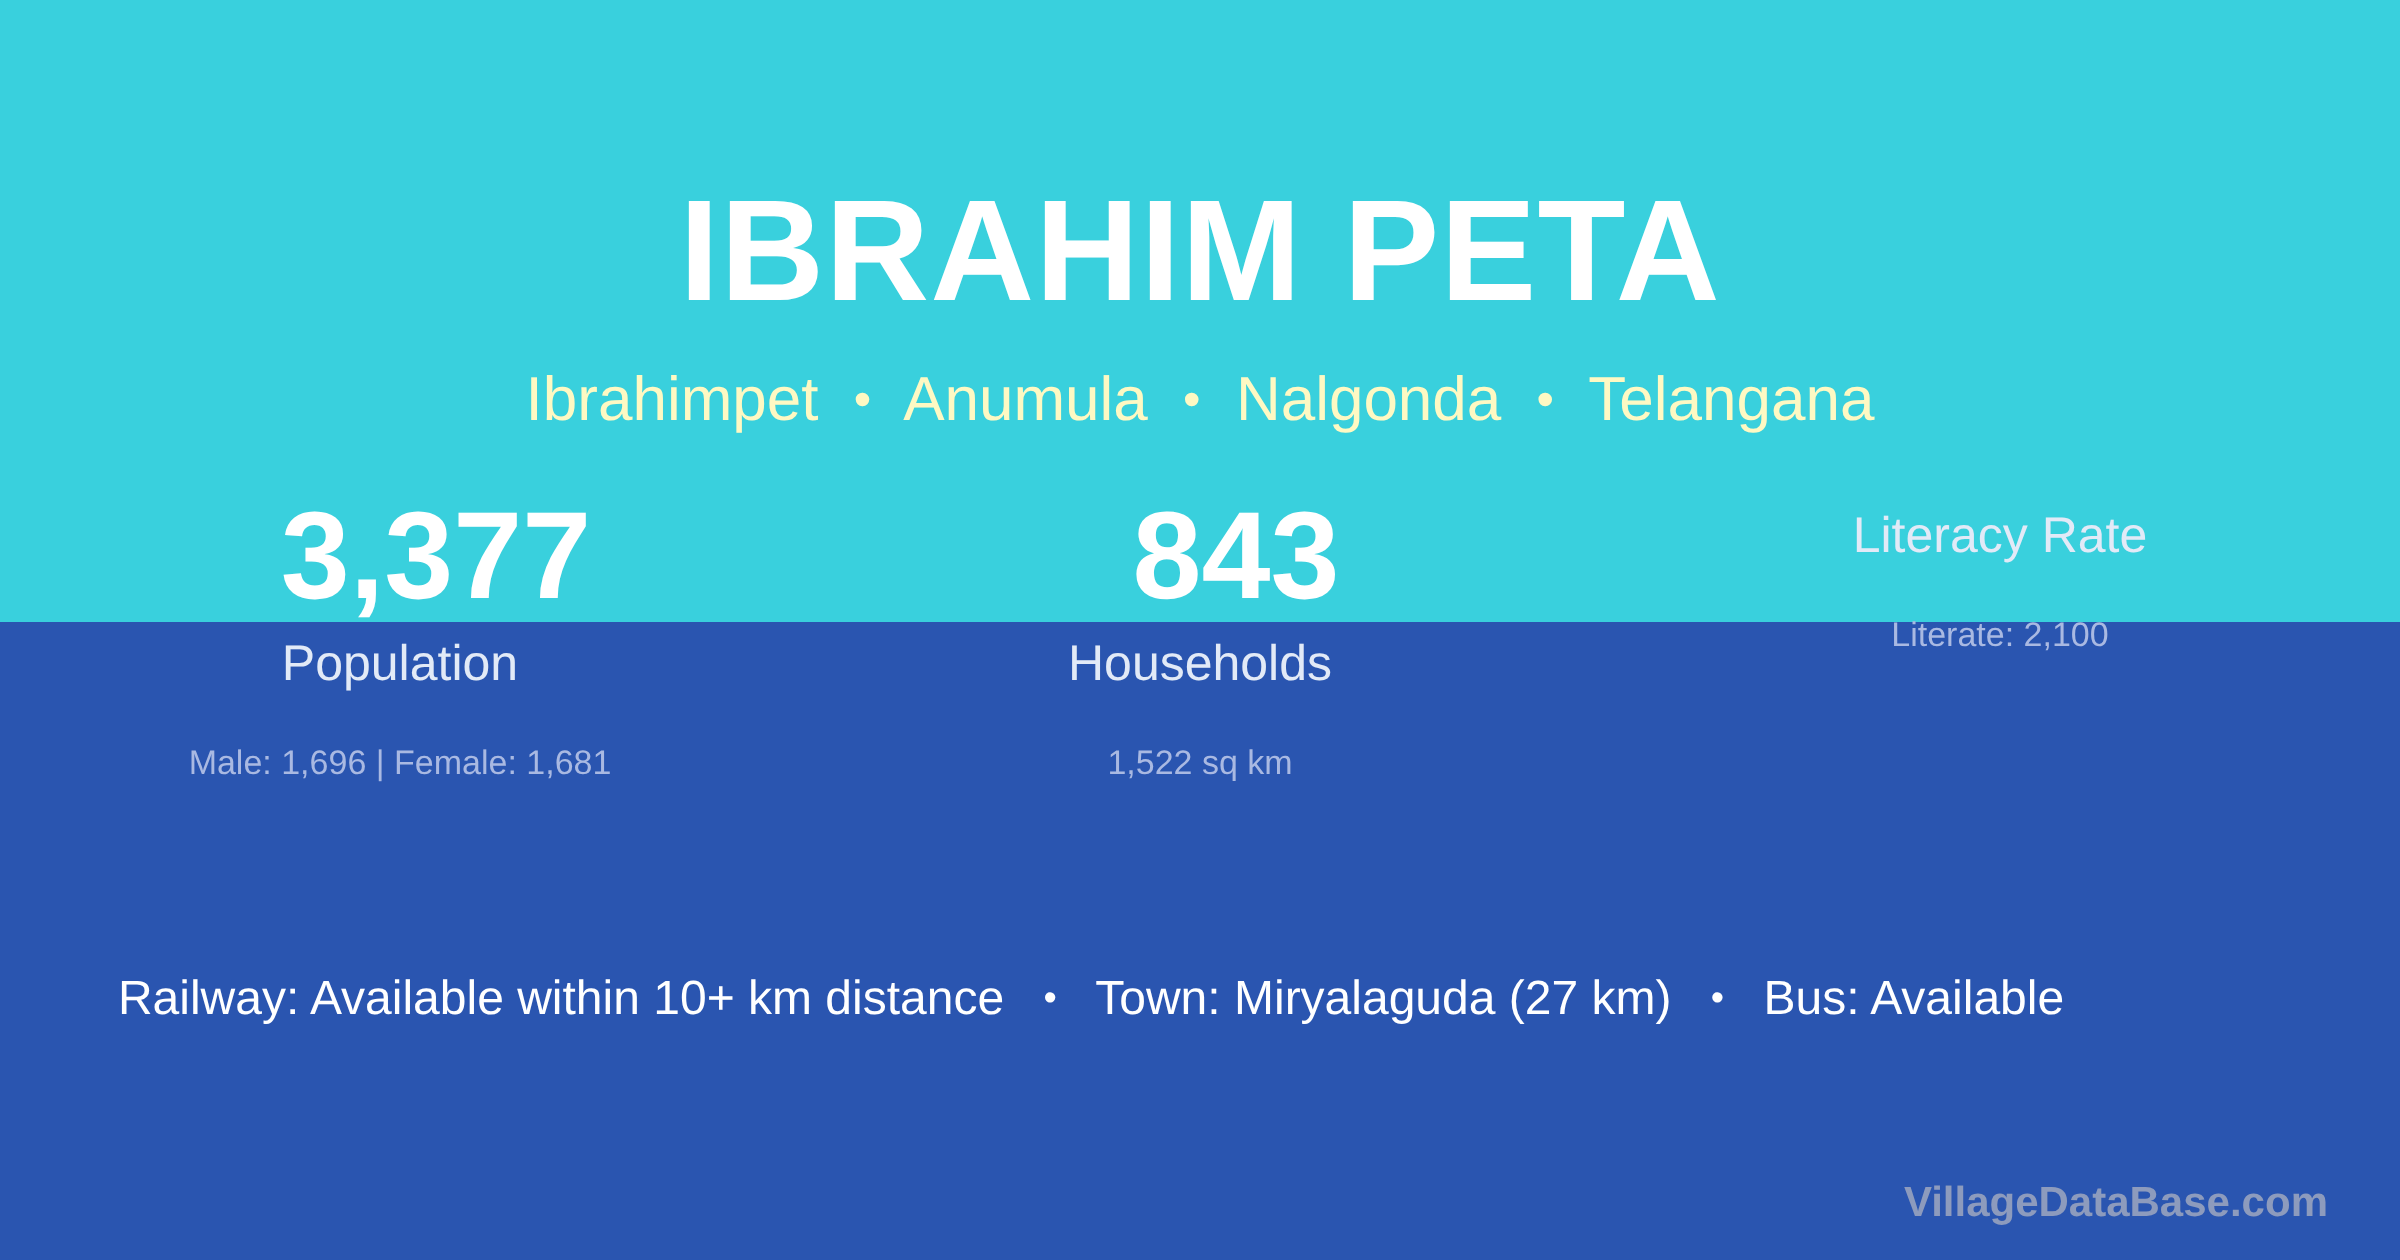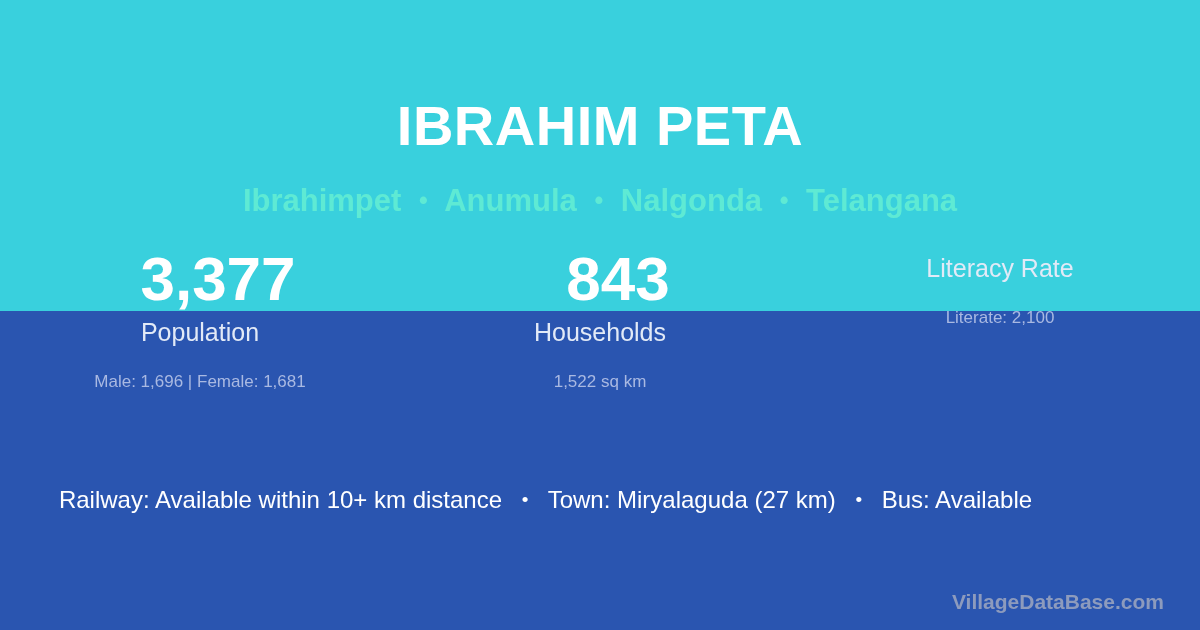--- a/index.html
+++ b/index.html
@@ -32,39 +32,39 @@
     background: #39d0dd;
   }
 
   
   .title {
     position: absolute;
     left: 0;
     top: 78px;
     width: 1200px;
     text-align: center;
-    font-size: 56px;
+    font-size: 72px;
     line-height: 96px;
     font-weight: 700;
     color: #ffffff;
     letter-spacing: 0.5px;
     white-space: nowrap;
   }
 
   
   .subtitle {
     position: absolute;
     left: 0;
     top: 181px;
     width: 1200px;
     text-align: center;
     font-size: 31px;
     line-height: 38px;
-    font-weight: 700;
-    color: #5eead4;
+    font-weight: 400;
+    color: #fef9c3;
     white-space: nowrap;
   }
   .subtitle .sep {
     display: inline-block;
     padding: 0 9px;
     font-size: 25px;
     vertical-align: 2px;
   }
 
   

